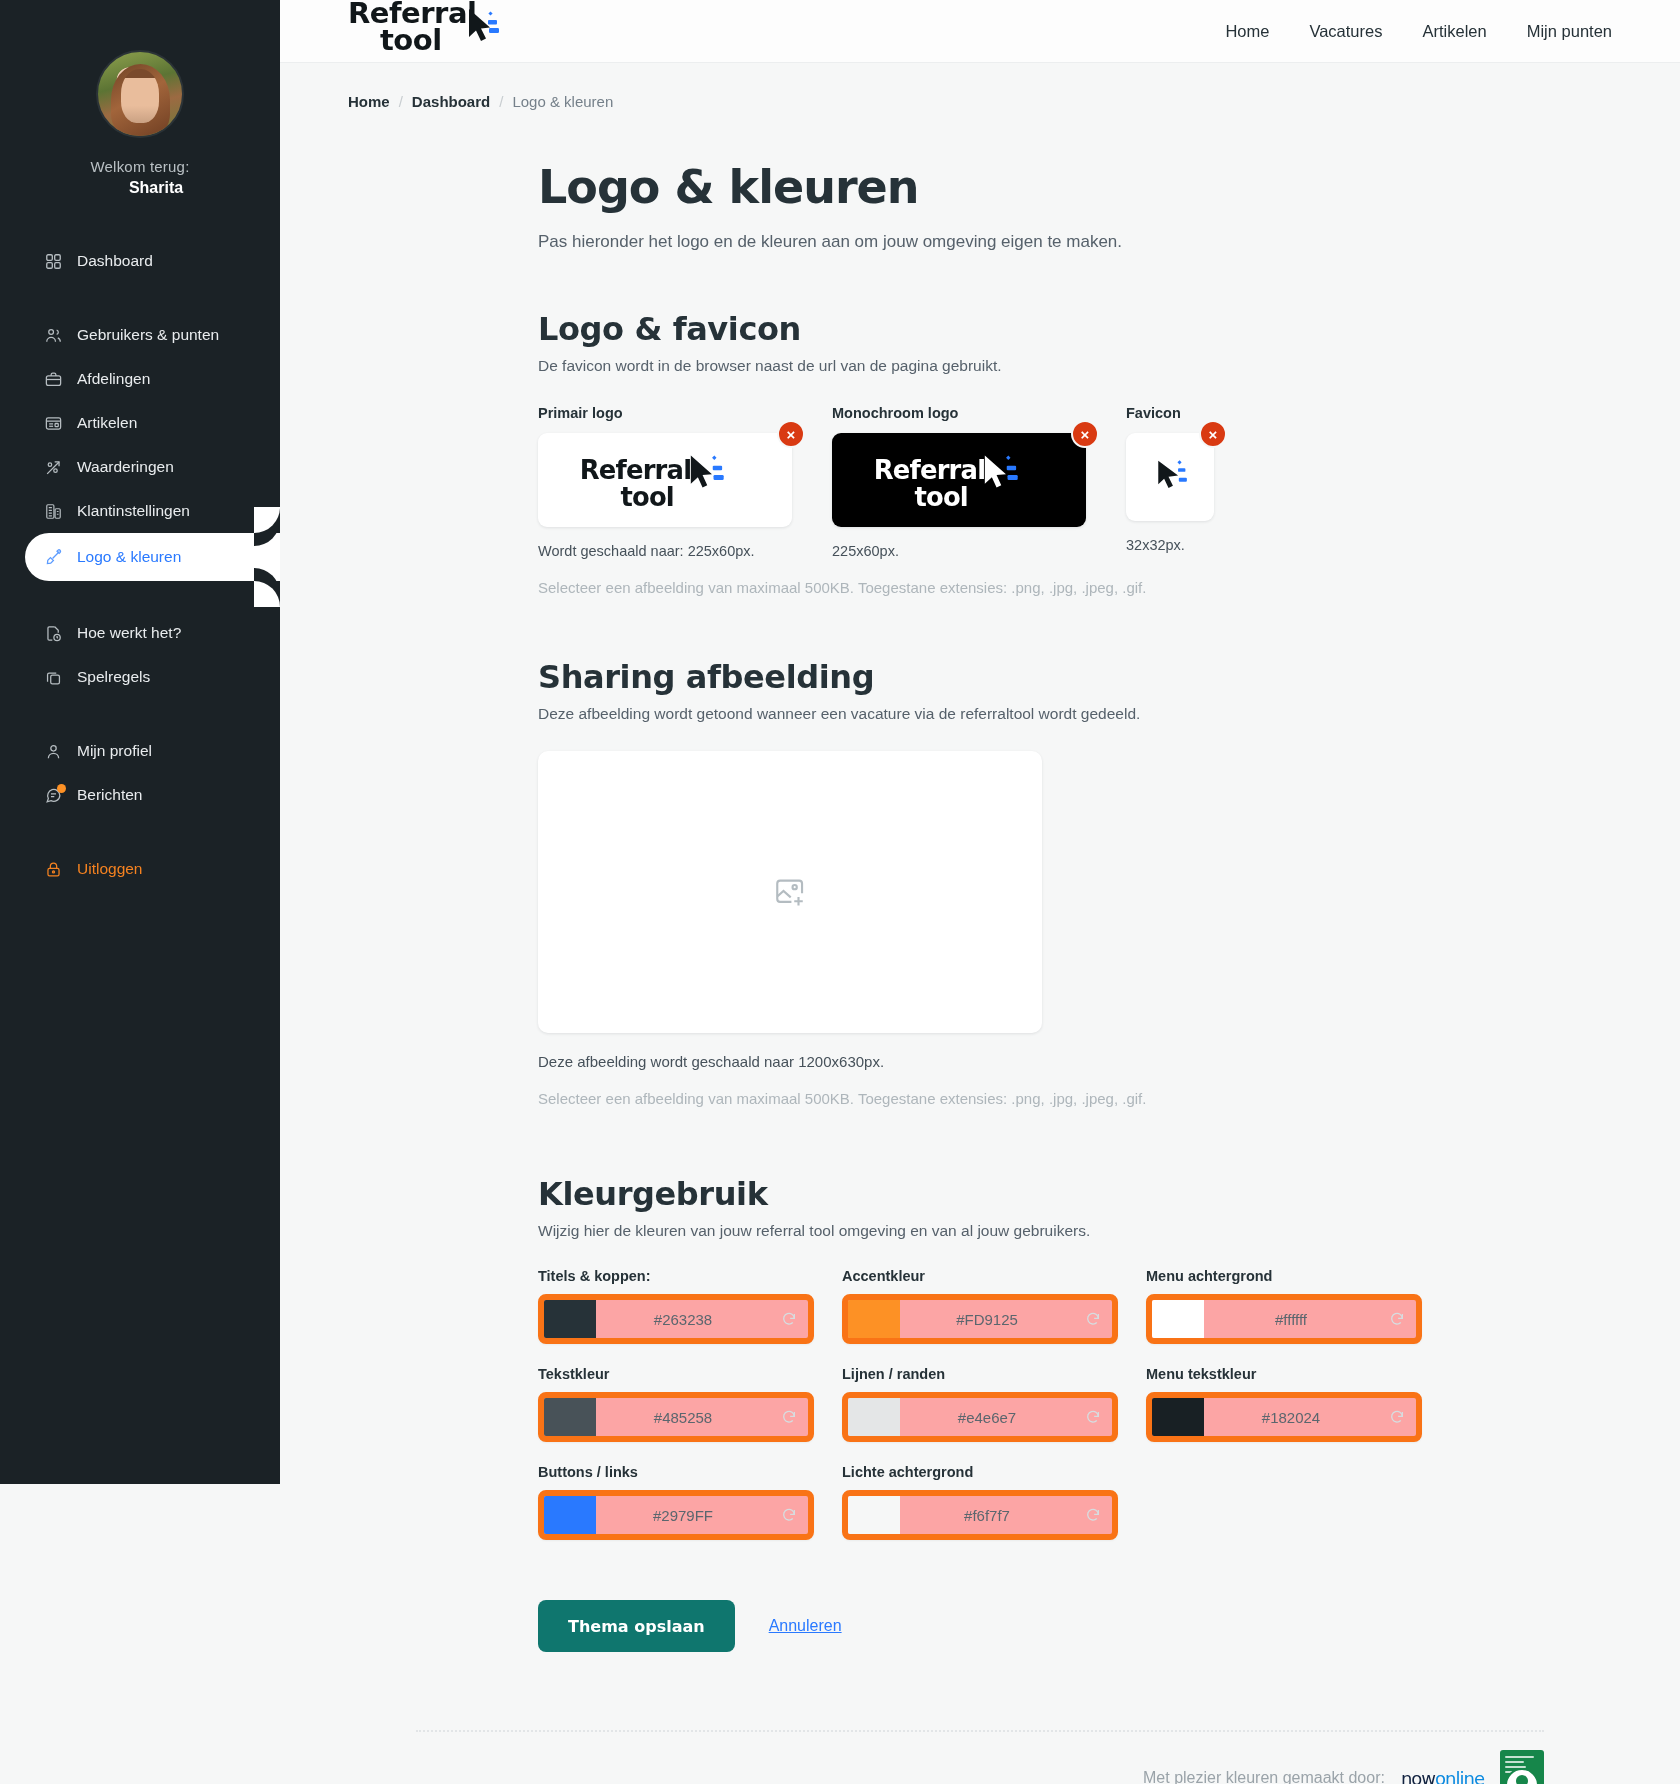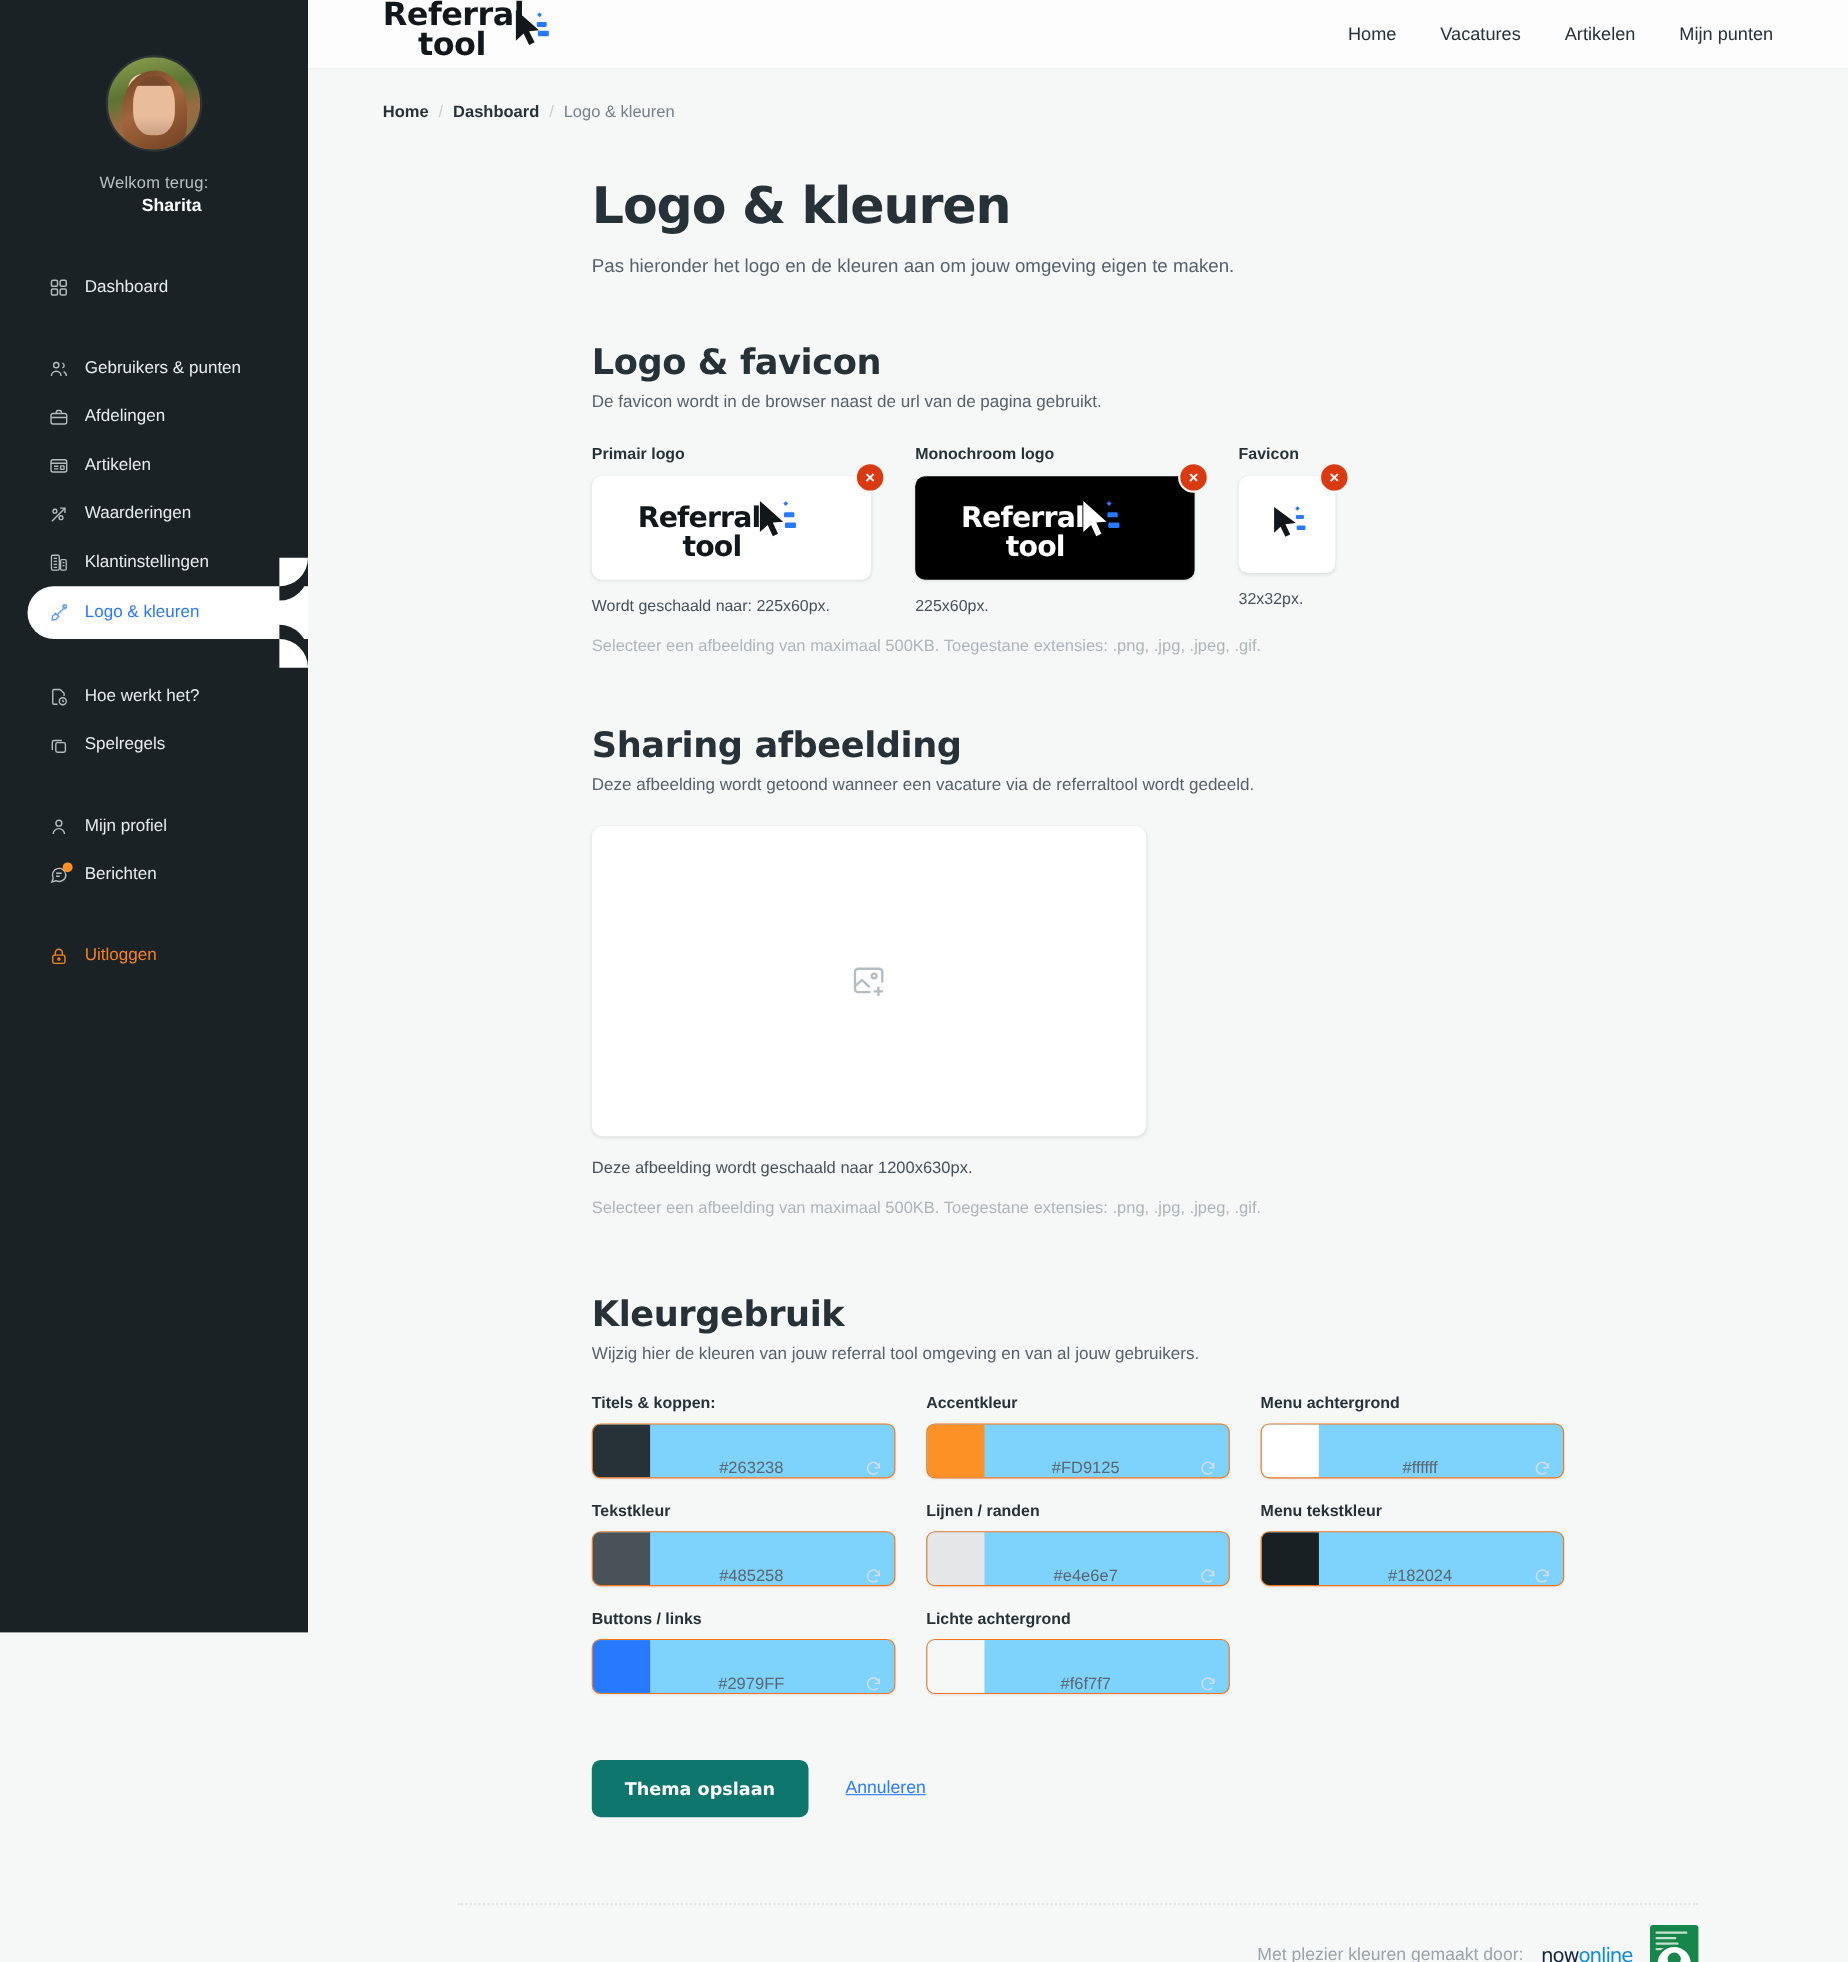--- a/index.html
+++ b/index.html
@@ -157,23 +157,23 @@
   .sec-colors { margin-top: 68px; }
   .color-grid{
     margin-top: 28px;
     display: grid;
     grid-template-columns: 276px 276px 276px;
     gap: 0 28px;
   }
   .color-field{ margin-bottom: 22px; }
   .color-field-label{ font-size: 14.5px; font-weight:700; color:#263238; margin-bottom: 10px; }
   .color-input{
-    display:flex; align-items:flex-end; height: 50px;
-    background:#7dd3fc; border-radius: 8px; overflow:hidden;
-    border: 1px solid #f97316;
+    display:flex; align-items:center; height: 50px;
+    background:#fca5a5; border-radius: 8px; overflow:hidden;
+    border: 6px solid #f97316;
     box-shadow: 0 1px 2px rgba(20,30,40,.05);
   }
   .swatch{ width: 52px; align-self: stretch; flex: 0 0 52px; }
   .color-val{
     flex:1; text-align:center; font-size: 15px; color:#5b666e;
   }
   .reset-ico{ width: 38px; flex:0 0 38px; display:flex; align-items:center; justify-content:center; color:#d7dcdf; cursor:pointer;}
   .reset-ico svg{ width:16px; height:16px; display:block;}
 
   .actions{ display:flex; align-items:center; gap: 34px; margin-top: 38px; }

